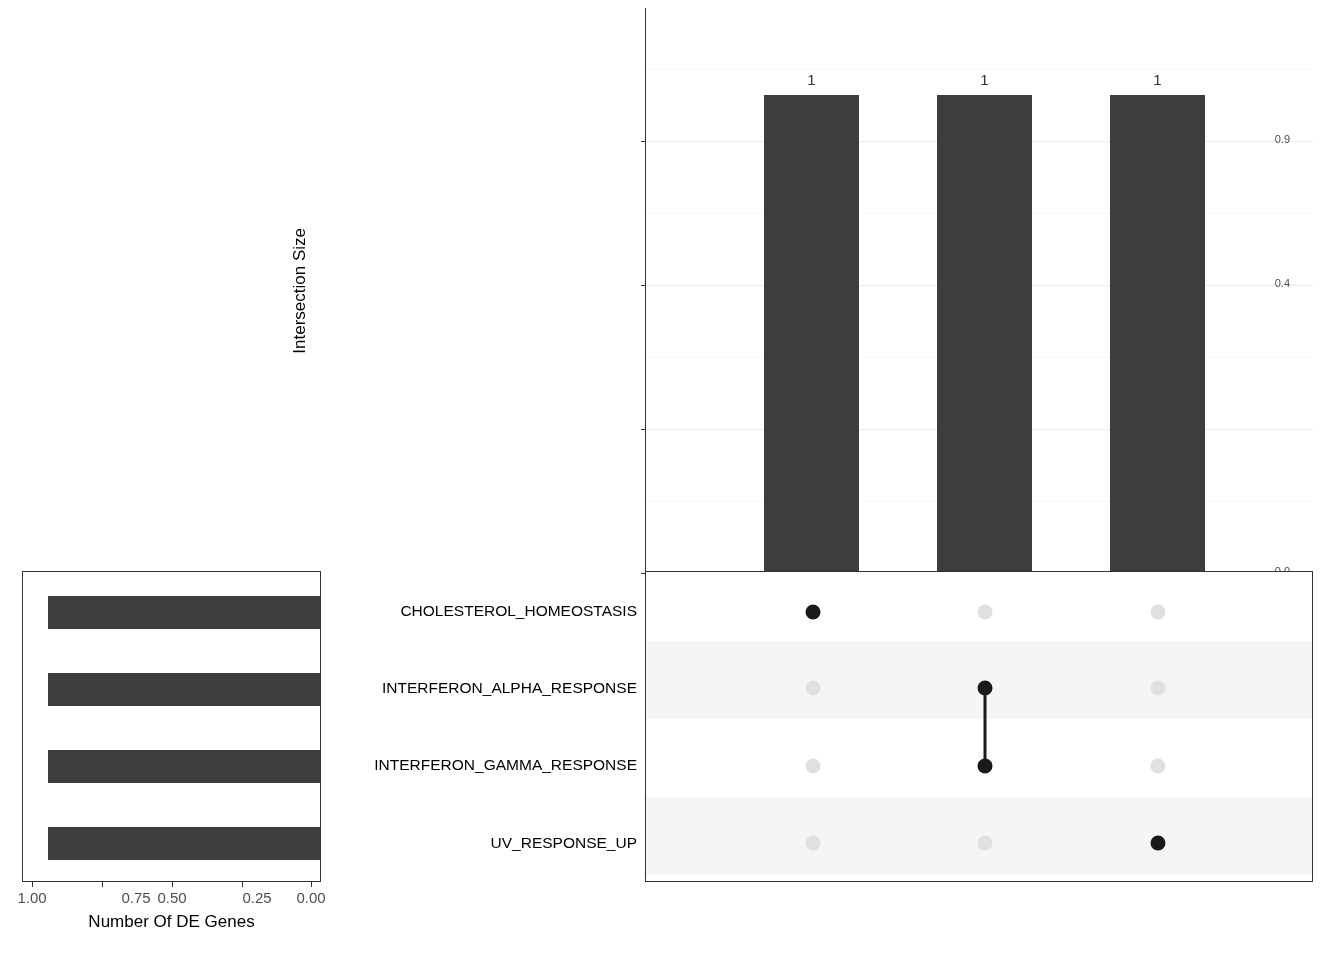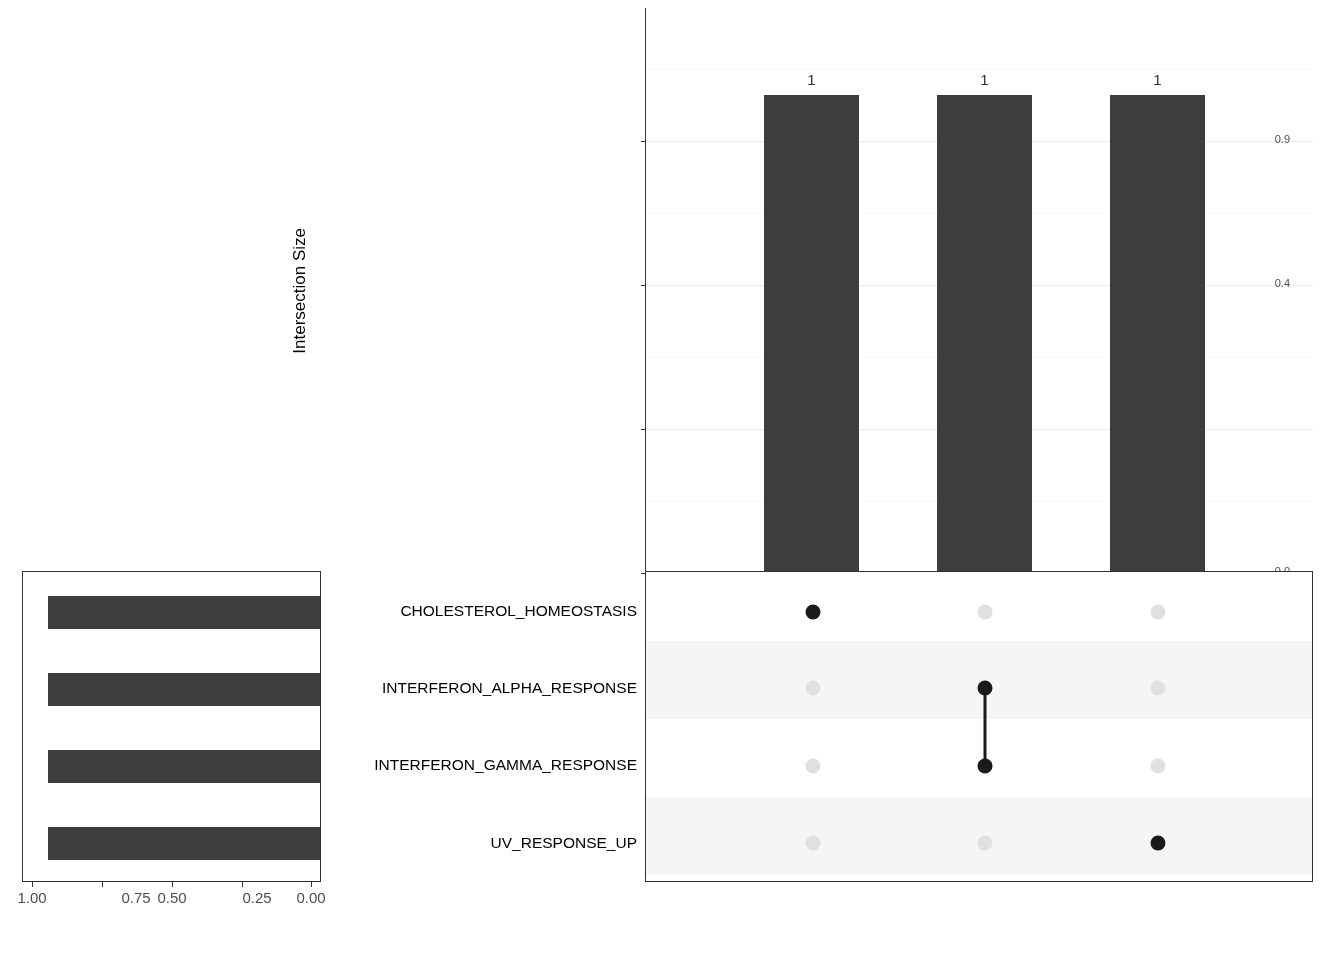--- a/index.html
+++ b/index.html
@@ -268,14 +268,15 @@
     <div class="x-tick-mark" style="left: 220px;"></div>
     <div class="x-tick-mark" style="left: 289px;"></div>
 
     <div class="x-tick-label" style="left: 10px;">1.00</div>
     <div class="x-tick-label" style="left: 80px; margin-left: 34px;">0.75</div>
     <div class="x-tick-label" style="left: 150px;">0.50</div>
     <div class="x-tick-label" style="left: 205px; margin-left: 30px;">0.25</div>
     <div class="x-tick-label" style="left: 289px;">0.00</div>
   </div>
 
+  <div id="setsize-axis-title">Number Of DE Genes</div>
 
 </div>
 
 </body></html>

